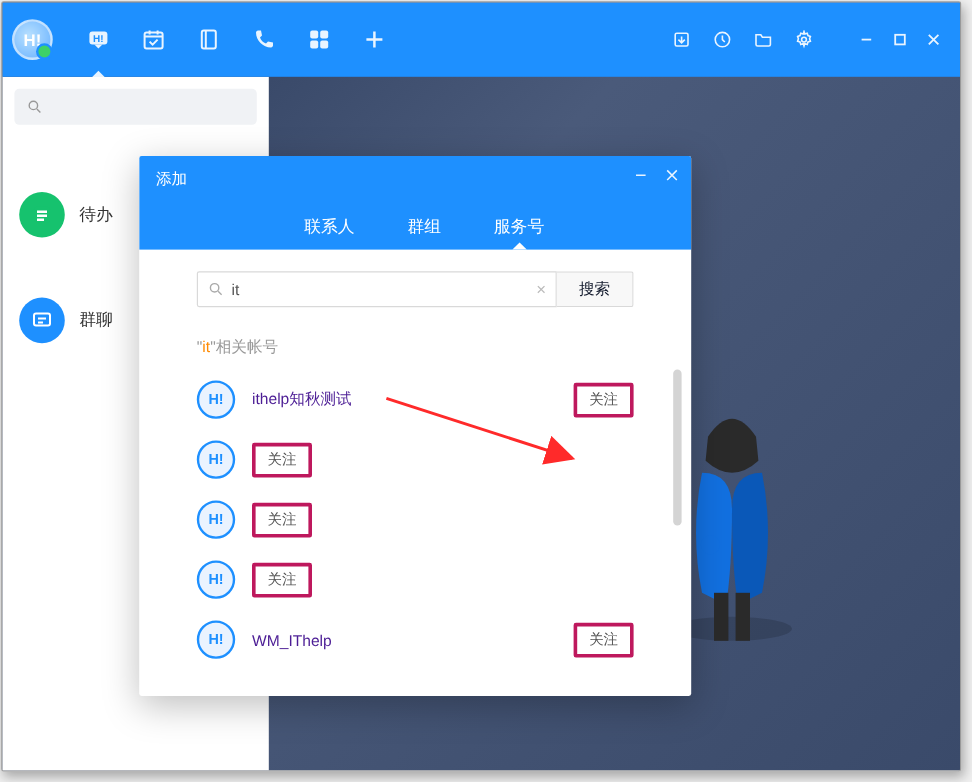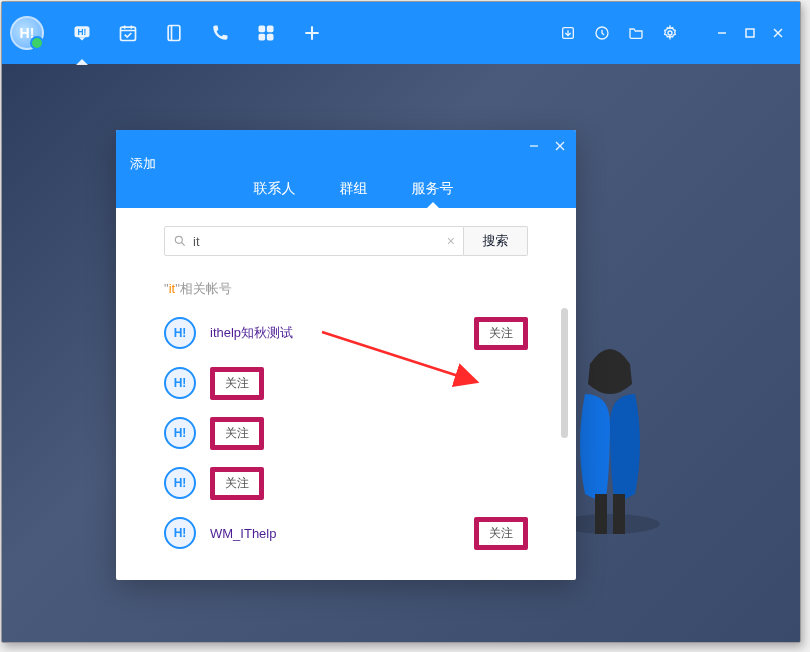--- a/index.html
+++ b/index.html
@@ -24,40 +24,40 @@
 .side-ic { width:38px; height:38px; border-radius:50%; display:flex; align-items:center; justify-content:center; }
 .side-ic.green { background:#16c26e; }
 .side-ic.blue { background:#1E90FF; }
 .side-label { font-size:14px; color:#333; }
 
 .content-bg { flex:1; position:relative; overflow:hidden; }
 .illus-person { position:absolute; right:130px; top:260px; }
 
 .modal { position:absolute; left:114px; top:128px; width:460px; height:450px; background:#fff; box-shadow:0 8px 30px rgba(0,0,0,0.25); border-radius:2px; overflow:hidden; display:flex; flex-direction:column;}
 .modal-header { height:78px; background:#1E90FF; position:relative; color:#fff; }
-.modal-title { position:absolute; left:14px; top:10px; font-size:13px;margin-top:15px; }
+.modal-title { position:absolute; left:14px; top:10px; font-size:13px; }
 .modal-win { position:absolute; right:6px; top:6px; display:flex; gap:6px; }
 .modal-win span { width:20px; height:20px; display:flex; align-items:center; justify-content:center; cursor:pointer; font-size:12px; opacity:0.9;}
 .modal-tabs { position:absolute; bottom:0; width:100%; display:flex; justify-content:center; gap:40px;padding-left:15px; }
 .modal-tab { font-size:14px; padding:10px 2px; cursor:pointer; position:relative;}
 .modal-tab.active::after { content:""; position:absolute; bottom:0; left:50%; transform:translateX(-50%); border:6px solid transparent; border-bottom-color:#fff; }
 
 .modal-body { padding:18px 48px; flex:1; position:relative; overflow:hidden;}
 .modal-search-row { display:flex; gap:0; }
 .modal-search { flex:1; height:30px; border:1px solid #d9d9d9; border-radius:2px 0 0 2px; display:flex; align-items:center; padding:0 8px; gap:6px;}
 .modal-search input { flex:1; border:none; outline:none; font-size:13px; color:#555;}
 .modal-search .clear { color:#bbb; cursor:pointer; font-size:14px;}
 .modal-search-btn { width:64px; height:30px; border:1px solid #d9d9d9; border-left:none; background:#f8f8f8; font-size:13px; color:#0f172a; cursor:pointer; border-radius:0 2px 2px 0;}
 .related { margin-top:24px; font-size:13px; color:#999;}
 .related .kw { color:#ff8a00;}
 .result-list { margin-top:10px; }
 .result-item { display:flex; align-items:center; gap:14px; height:50px;}
 .result-avatar { width:32px; height:32px; border-radius:50%; border:2px solid #1E90FF; display:flex; align-items:center; justify-content:center; font-weight:bold; color:#1E90FF; font-size:12px; background:#eaf3ff;}
 .result-name { flex:1; font-size:13px; color:#4c1d95;}
-.result-action { font-size:12px; padding:3px 10px; border:5px solid #be185d; background:#fff; color:#555; cursor:pointer; border-radius:2px;}
+.result-action { font-size:12px; padding:3px 10px; border:3px solid #be185d; background:#fff; color:#555; cursor:pointer; border-radius:2px;}
 .modal-scroll { position:absolute; right:8px; top:100px; width:7px; height:130px; background:#d4d4d4; border-radius:4px;}
 
 .annot-arrow { position:absolute; left:310px; top:320px; pointer-events:none; z-index:50; }
 </style>
 </head>
 <body>
 
 <div class="app-window">
 
   <div class="titlebar">
@@ -142,20 +142,48 @@
         <div class="win-btn">
             <svg width="12" height="12" viewBox="0 0 12 12">
               <path d="M2 2l8 8M10 2l-8 8" stroke="#fff" stroke-width="1.5"></path>
             </svg>
           </div>
       </div>
     </div>
   </div>
 
   <div class="main-row">
+    <div class="sidebar-col">
+      <div class="search-box">
+        <svg viewBox="0 0 24 24">
+            <circle cx="10" cy="10" r="6" fill="none" stroke="#999" stroke-width="2"></circle>
+            <path d="M15 15l5 5" stroke="#999" stroke-width="2"></path>
+          </svg>
+      </div>
+      <div style="height:20px"></div>
+      <div class="side-item">
+        <div class="side-ic green">
+          <svg width="20" height="20" viewBox="0 0 24 24" fill="none" stroke="#fff" stroke-width="2.5">
+              <rect x="4" y="4" width="16" height="16" rx="3" fill="#16c26e" stroke="none"></rect>
+              <path d="M7 9h10M7 13h10M7 17h7" stroke="#fff"></path>
+            </svg>
+        </div>
+        <span class="side-label">待办</span>
+      </div>
+      <div style="height:6px"></div>
+      <div class="side-item">
+        <div class="side-ic blue">
+          <svg width="20" height="20" viewBox="0 0 24 24" fill="none" stroke="#fff" stroke-width="2">
+              <rect x="4" y="5" width="16" height="12" rx="2"></rect>
+              <path d="M8 10h8M8 14h5"></path>
+            </svg>
+        </div>
+        <span class="side-label">群聊</span>
+      </div>
+    </div>
 
     <div class="content-bg">
       <svg class="illus-person" width="120" height="220" viewBox="0 0 120 220">
         <ellipse cx="60" cy="200" rx="50" ry="10" fill="rgba(0,0,0,0.15)"></ellipse>
         <path d="M40 40 Q60 10 80 40 L82 60 Q60 80 38 60 Z" fill="#2a2a2a"></path>
         <path d="M35 70 Q25 120 35 170 L55 180 Q60 150 60 100 Q60 70 35 70" fill="#1270e0"></path>
         <path d="M85 70 Q95 120 85 170 L65 180 Q60 150 60 100 Q60 70 85 70" fill="#0a58b8"></path>
         <rect x="45" y="170" width="12" height="40" fill="#2a2a2a"></rect>
         <rect x="63" y="170" width="12" height="40" fill="#2a2a2a"></rect>
         <circle cx="42" cy="130" r="8" fill="#1270e0"></circle>

